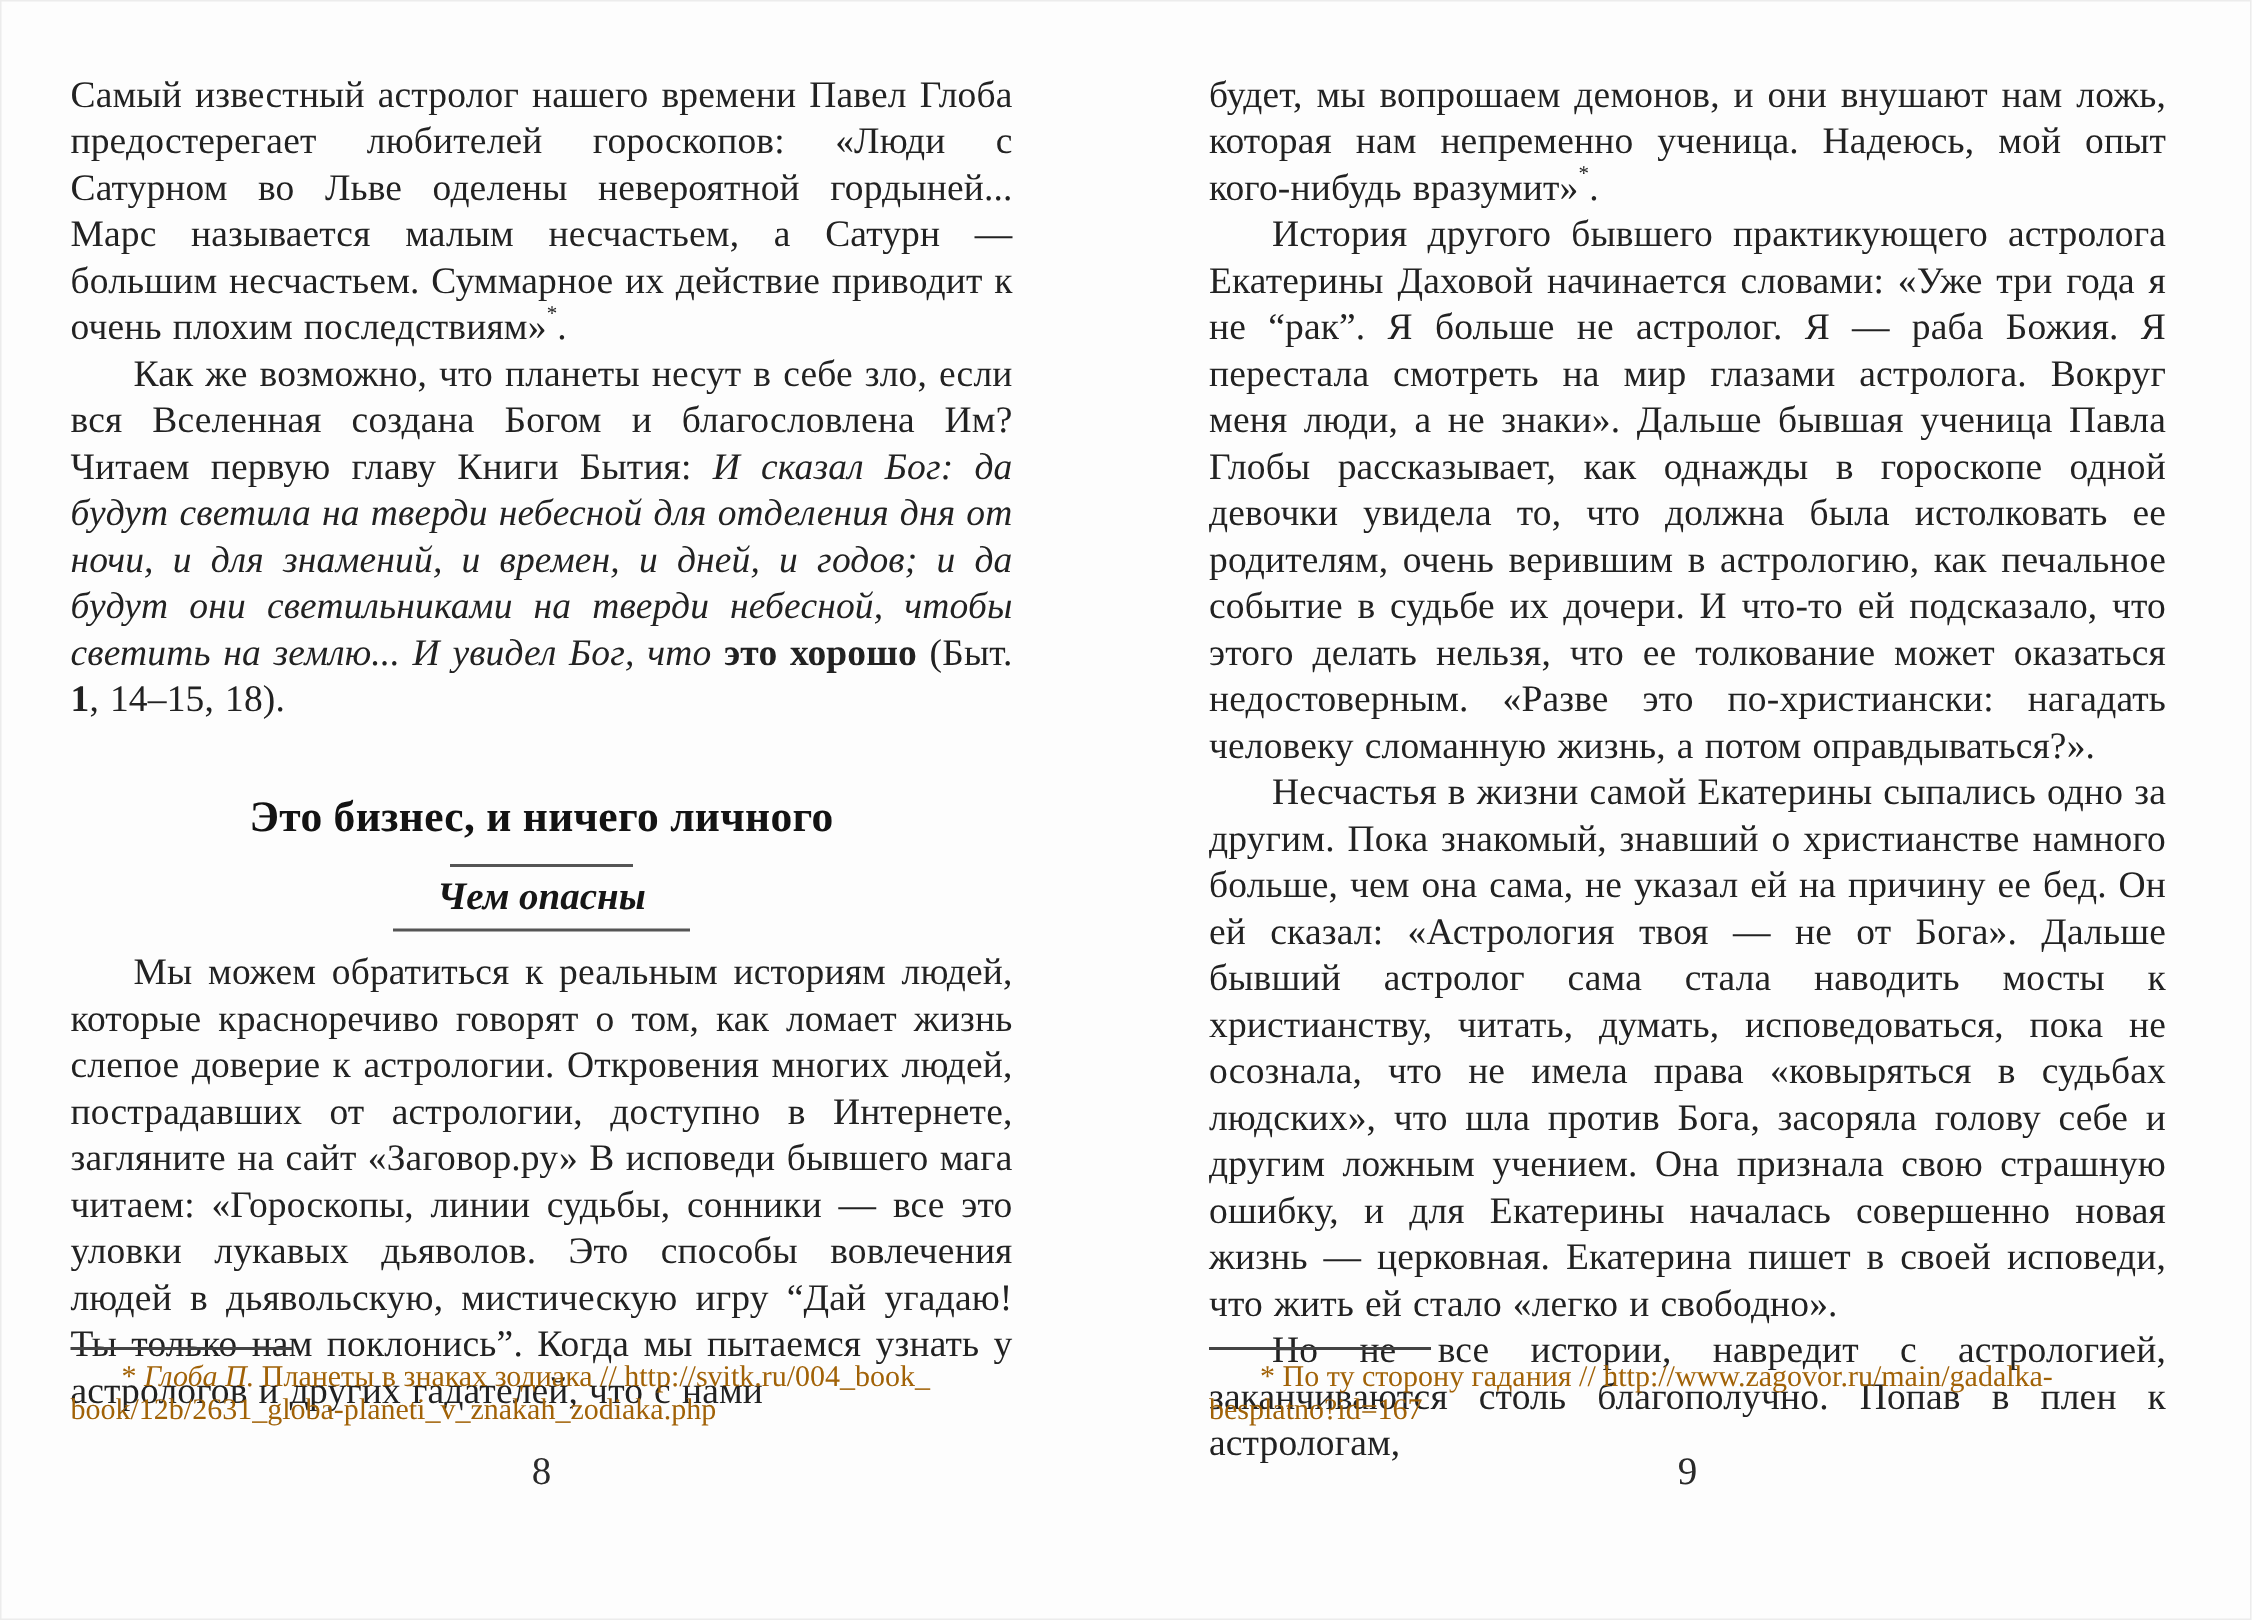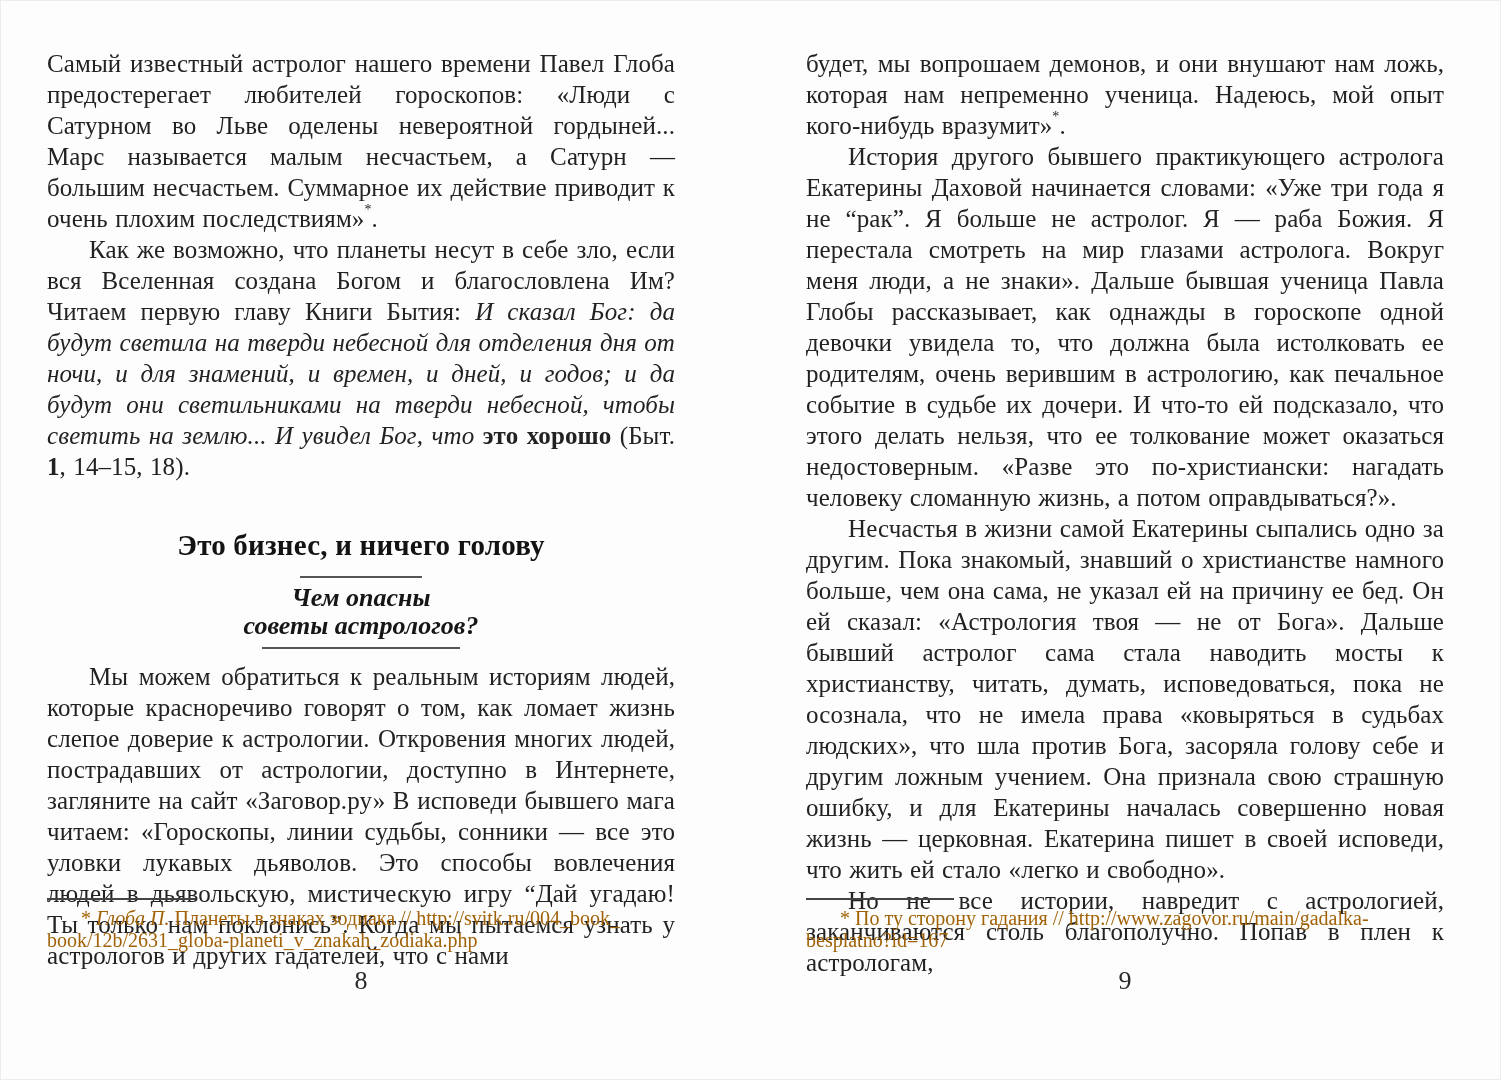--- a/index.html
+++ b/index.html
@@ -101,26 +101,25 @@
 </style>
 </head>
 <body>
 
 <div class="spread">
 
   <section class="page left">
     <p class="para"><span>Самый известный астролог нашего времени Павел Глоба предостерегает любителей гороскопов: «Люди с Сатурном во Льве оделены невероятной гордыней... Марс называется малым несчастьем, а Сатурн — большим несчастьем. Суммарное их действие приводит к очень плохим последствиям»</span><span class="sup">*</span><span>.</span></p>
     <p class="para indent"><span>Как же возможно, что планеты несут в себе зло, если вся Вселенная создана Богом и благословлена Им? Читаем первую главу Книги Бытия: </span><span class="i">И сказал Бог: да будут светила на тверди небесной для отделения дня от ночи, и для знамений, и времен, и дней, и годов; и да будут они светильниками на тверди небесной, чтобы светить на землю... И увидел Бог, что </span><span class="b">это хорошо</span><span> (Быт. </span><span class="b">1</span><span>, 14–15, 18).</span></p>
 
-    <h1 class="chapter-heading">Это бизнес, и ничего голову</h1>
+    <h1 class="chapter-heading">Это бизнес, и ничего личного</h1>
 
     <div class="subtitle">
       <div class="rule rule-short"></div>
       <div class="subtitle-line">Чем опасны</div>
-      <div class="subtitle-line">советы астрологов?</div>
       <div class="rule rule-long"></div>
     </div>
 
     <p class="para indent after-sub"><span>Мы можем обратиться к реальным историям людей, которые красноречиво говорят о том, как ломает жизнь слепое доверие к астрологии. Откровения многих людей, пострадавших от астрологии, доступно в Интернете, загляните на сайт «Заговор.ру» В исповеди бывшего мага читаем: «Гороскопы, линии судьбы, сонники — все это уловки лукавых дьяволов. Это способы вовлечения людей в дьявольскую, мистическую игру “Дай угадаю! Ты только нам поклонись”. Когда мы пытаемся узнать у астрологов и других гадателей, что с нами</span></p>
 
     <div class="footnote">
       <div class="footnote-rule"></div>
       <div class="footnote-text"><span>* </span><span class="i">Глоба П.</span><span> Планеты в знаках зодиака // http://svitk.ru/004_book_
 book/12b/2631_globa-planeti_v_znakah_zodiaka.php</span></div>
     </div>

